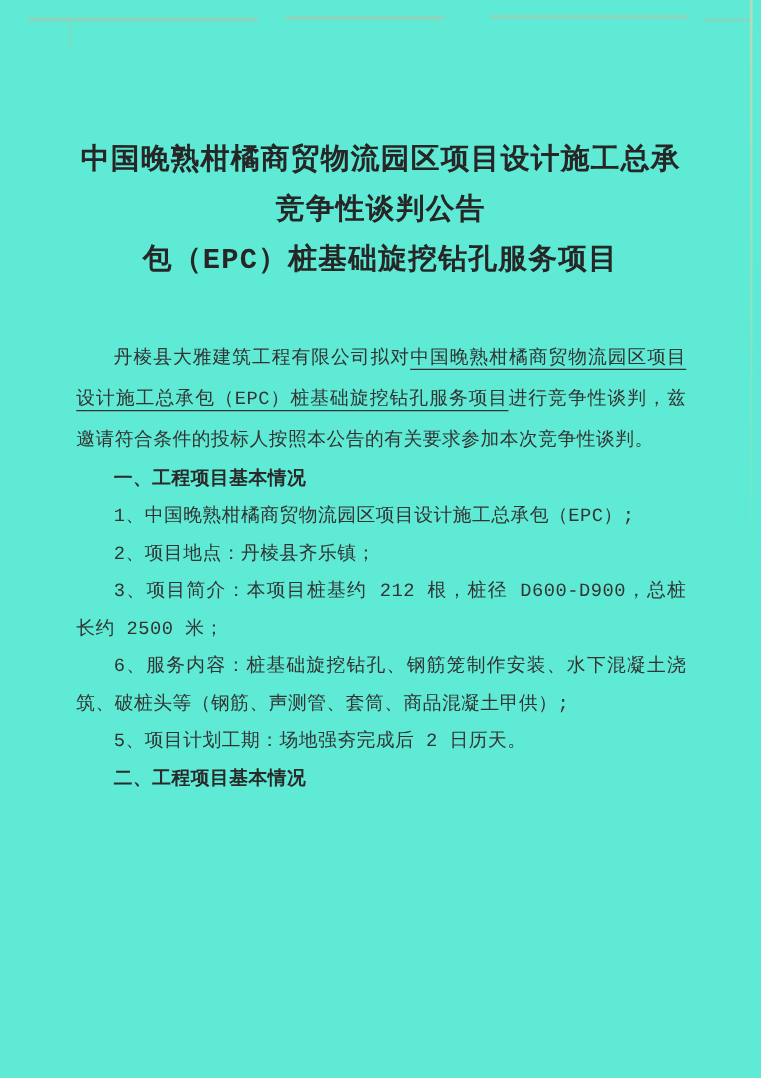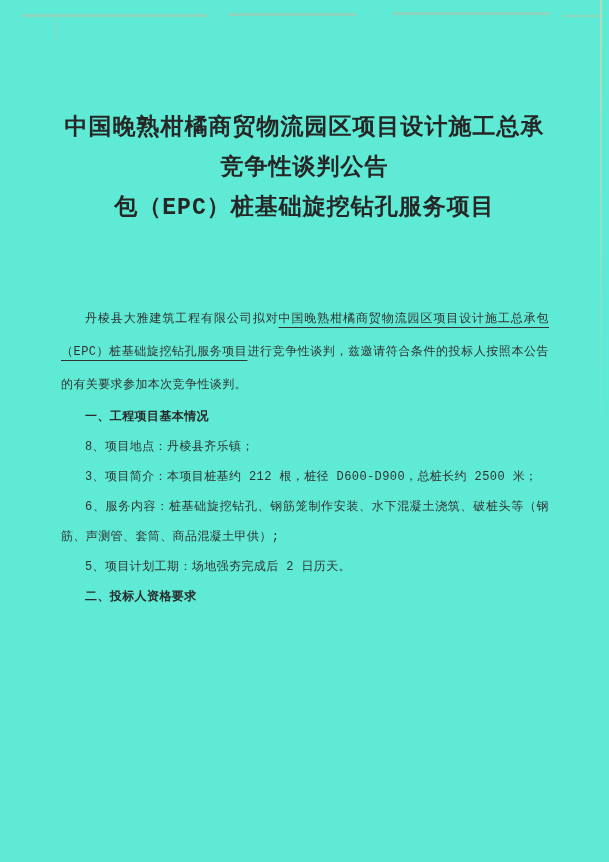--- a/index.html
+++ b/index.html
@@ -40,23 +40,22 @@
     font-size: 23px;
     line-height: 40px;
     letter-spacing: 1px;
     color: #262626;
   }
   .doc-body {
     position: absolute;
     top: 270px;
     left: 61px;
     width: 488px;
-    font-size: 12px;
+    font-size: 15px;
     color: #333333;
-    margin-top: 33px;
   }
   .doc-body p {
     margin: 0;
     text-align: justify;
     text-indent: 2em;
     letter-spacing: 0.4px;
   }
   .lh33 { line-height: 33px; }
   .lh30 { line-height: 30px; }
   .bold { font-weight: bold; }
@@ -84,22 +83,23 @@
     <div>竞争性谈判公告</div>
     <div>包（EPC）桩基础旋挖钻孔服务项目</div>
   </div>
 
   <div class="doc-body">
 
     <p class="lh33"><span>丹棱县大雅建筑工程有限公司拟对</span><span class="u">中国晚熟柑橘商贸物流园区项目设计施工总承包（EPC）桩基础旋挖钻孔服务项目</span><span>进行竞争性谈判，兹邀请符合条件的投标人按照本公告的有关要求参加本次竞争性谈判。</span></p>
 
     <p class="lh30 heading">一、工程项目基本情况</p>
 
-    <p class="lh30">8、项目地点：丹棱县齐乐镇；</p>
+    <p class="lh30">1、中国晚熟柑橘商贸物流园区项目设计施工总承包（EPC）;</p>
+    <p class="lh30">2、项目地点：丹棱县齐乐镇；</p>
     <p class="lh30">3、项目简介：本项目桩基约 212 根，桩径 D600-D900，总桩长约 2500 米；</p>
     <p class="lh30">6、服务内容：桩基础旋挖钻孔、钢筋笼制作安装、水下混凝土浇筑、破桩头等（钢筋、声测管、套筒、商品混凝土甲供）;</p>
     <p class="lh30">5、项目计划工期：场地强夯完成后 2 日历天。</p>
 
-    <p class="lh30 heading">二、投标人资格要求</p>
+    <p class="lh30 heading">二、工程项目基本情况</p>
 
 
   </div>
 </div>
 
 </body></html>

